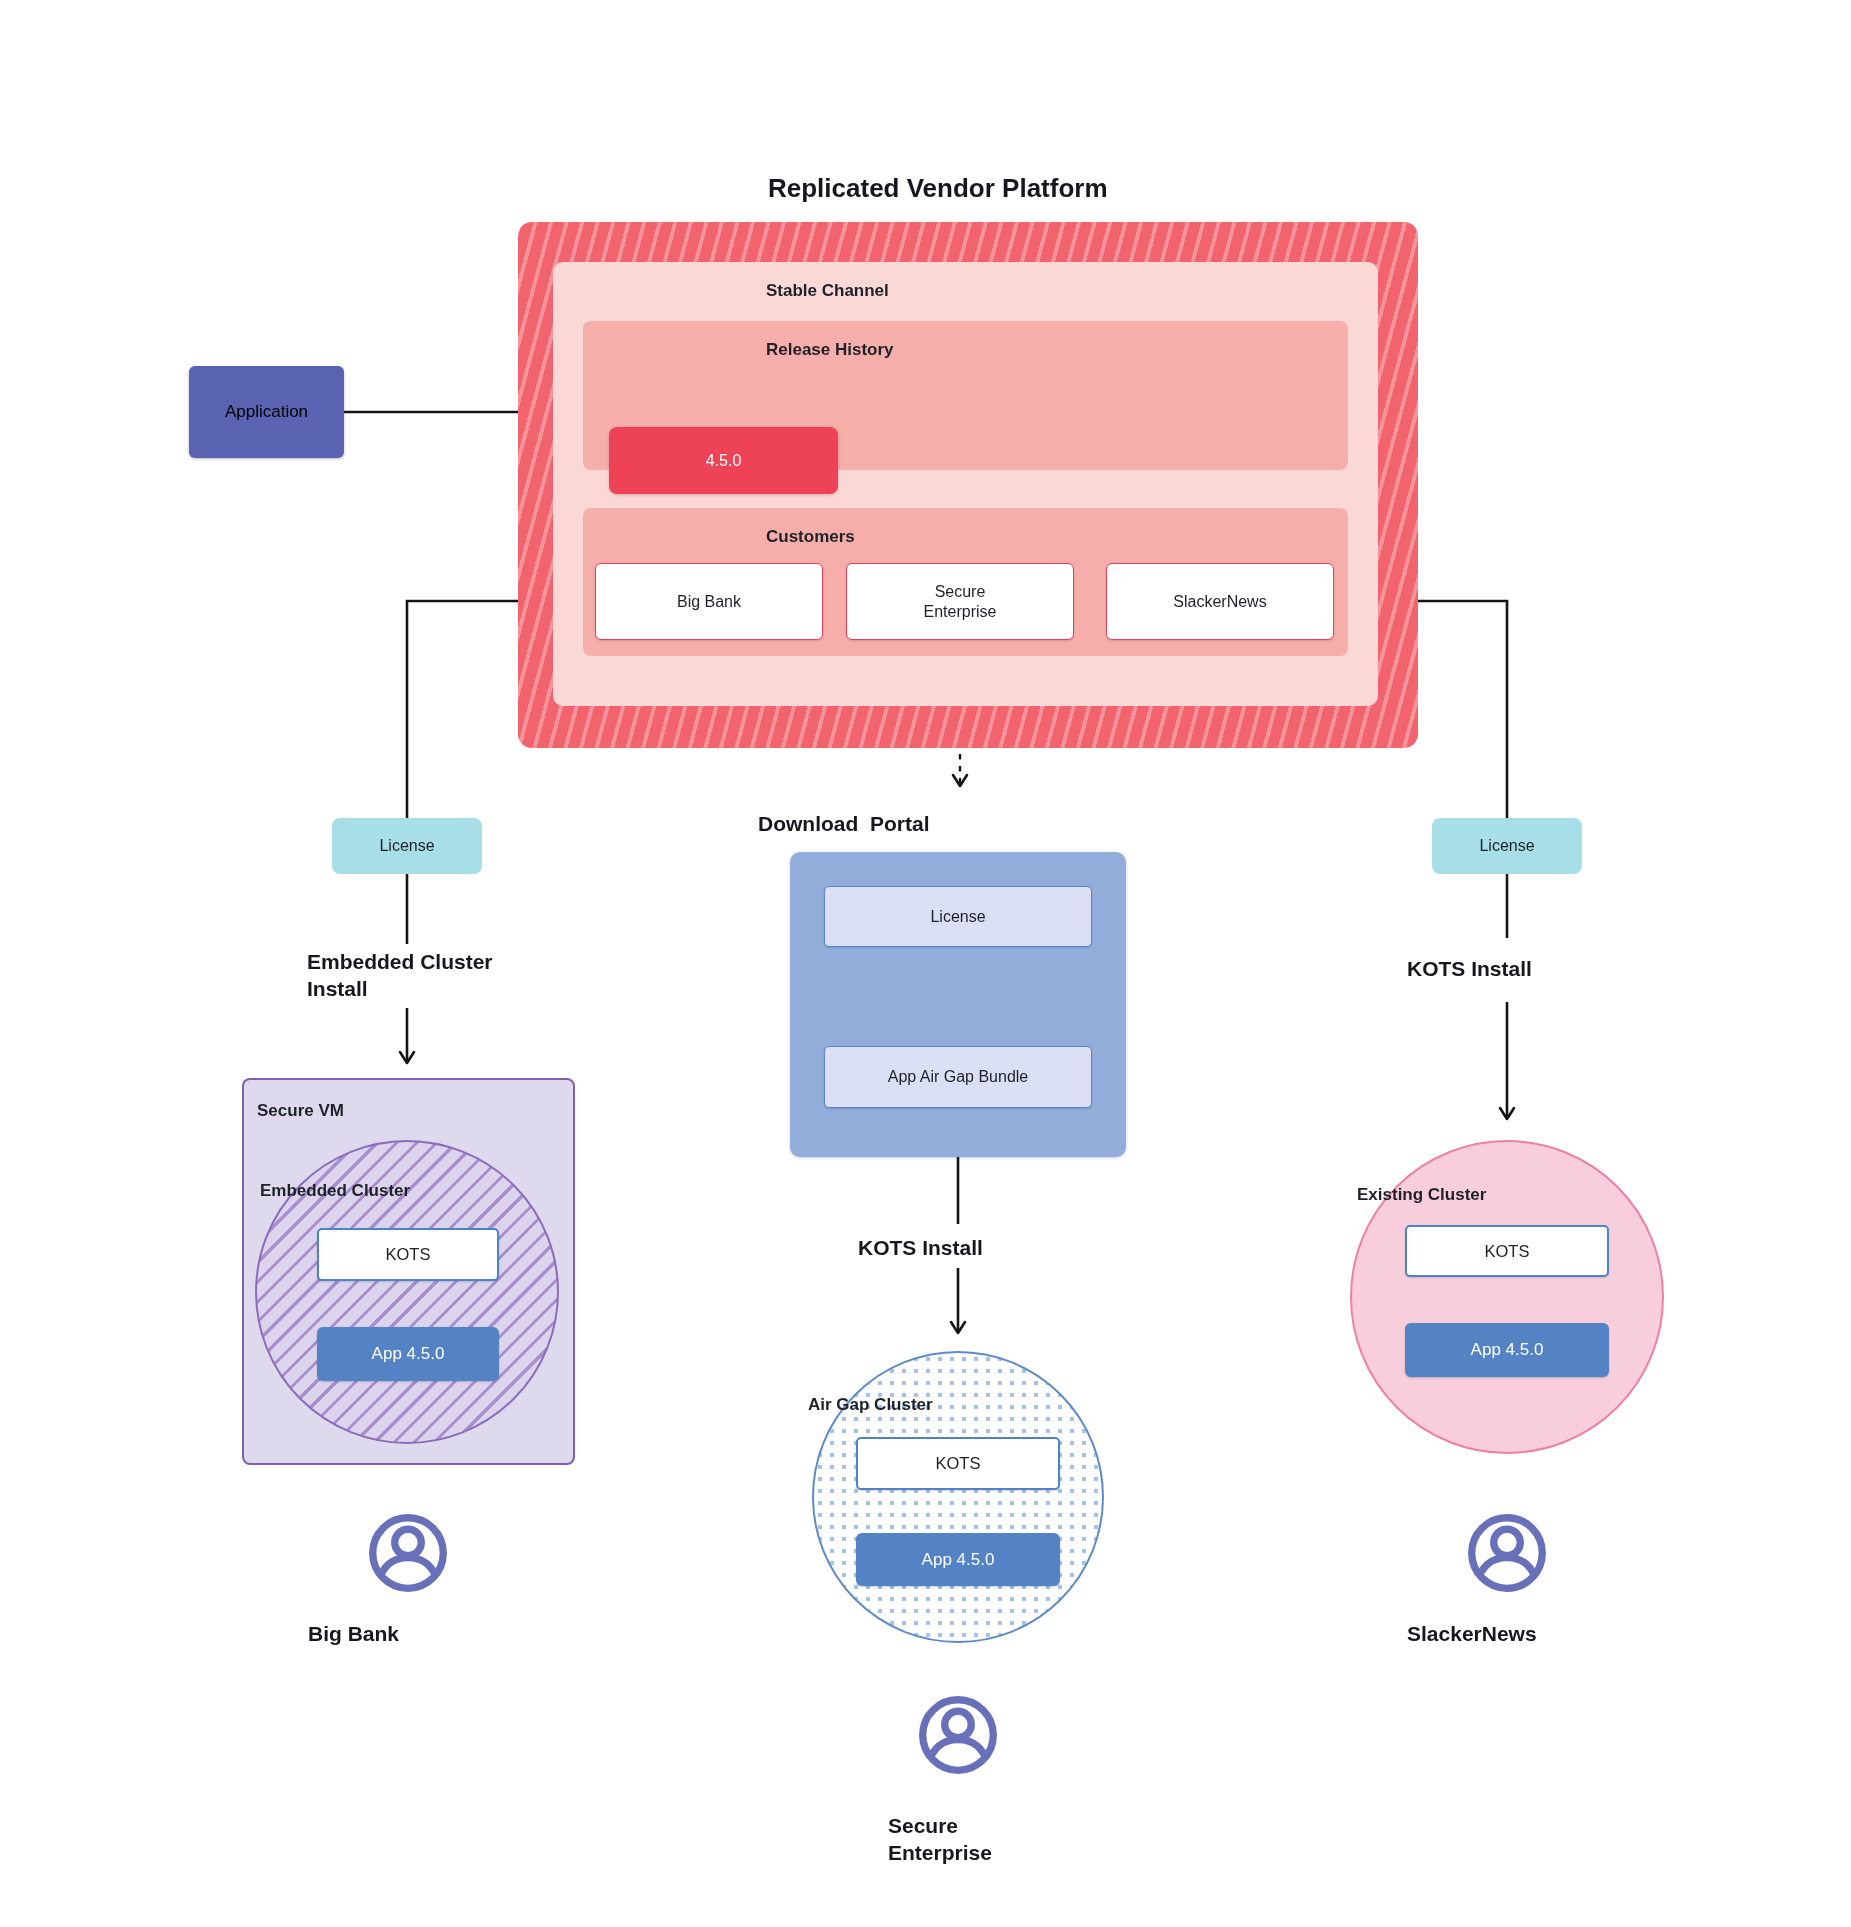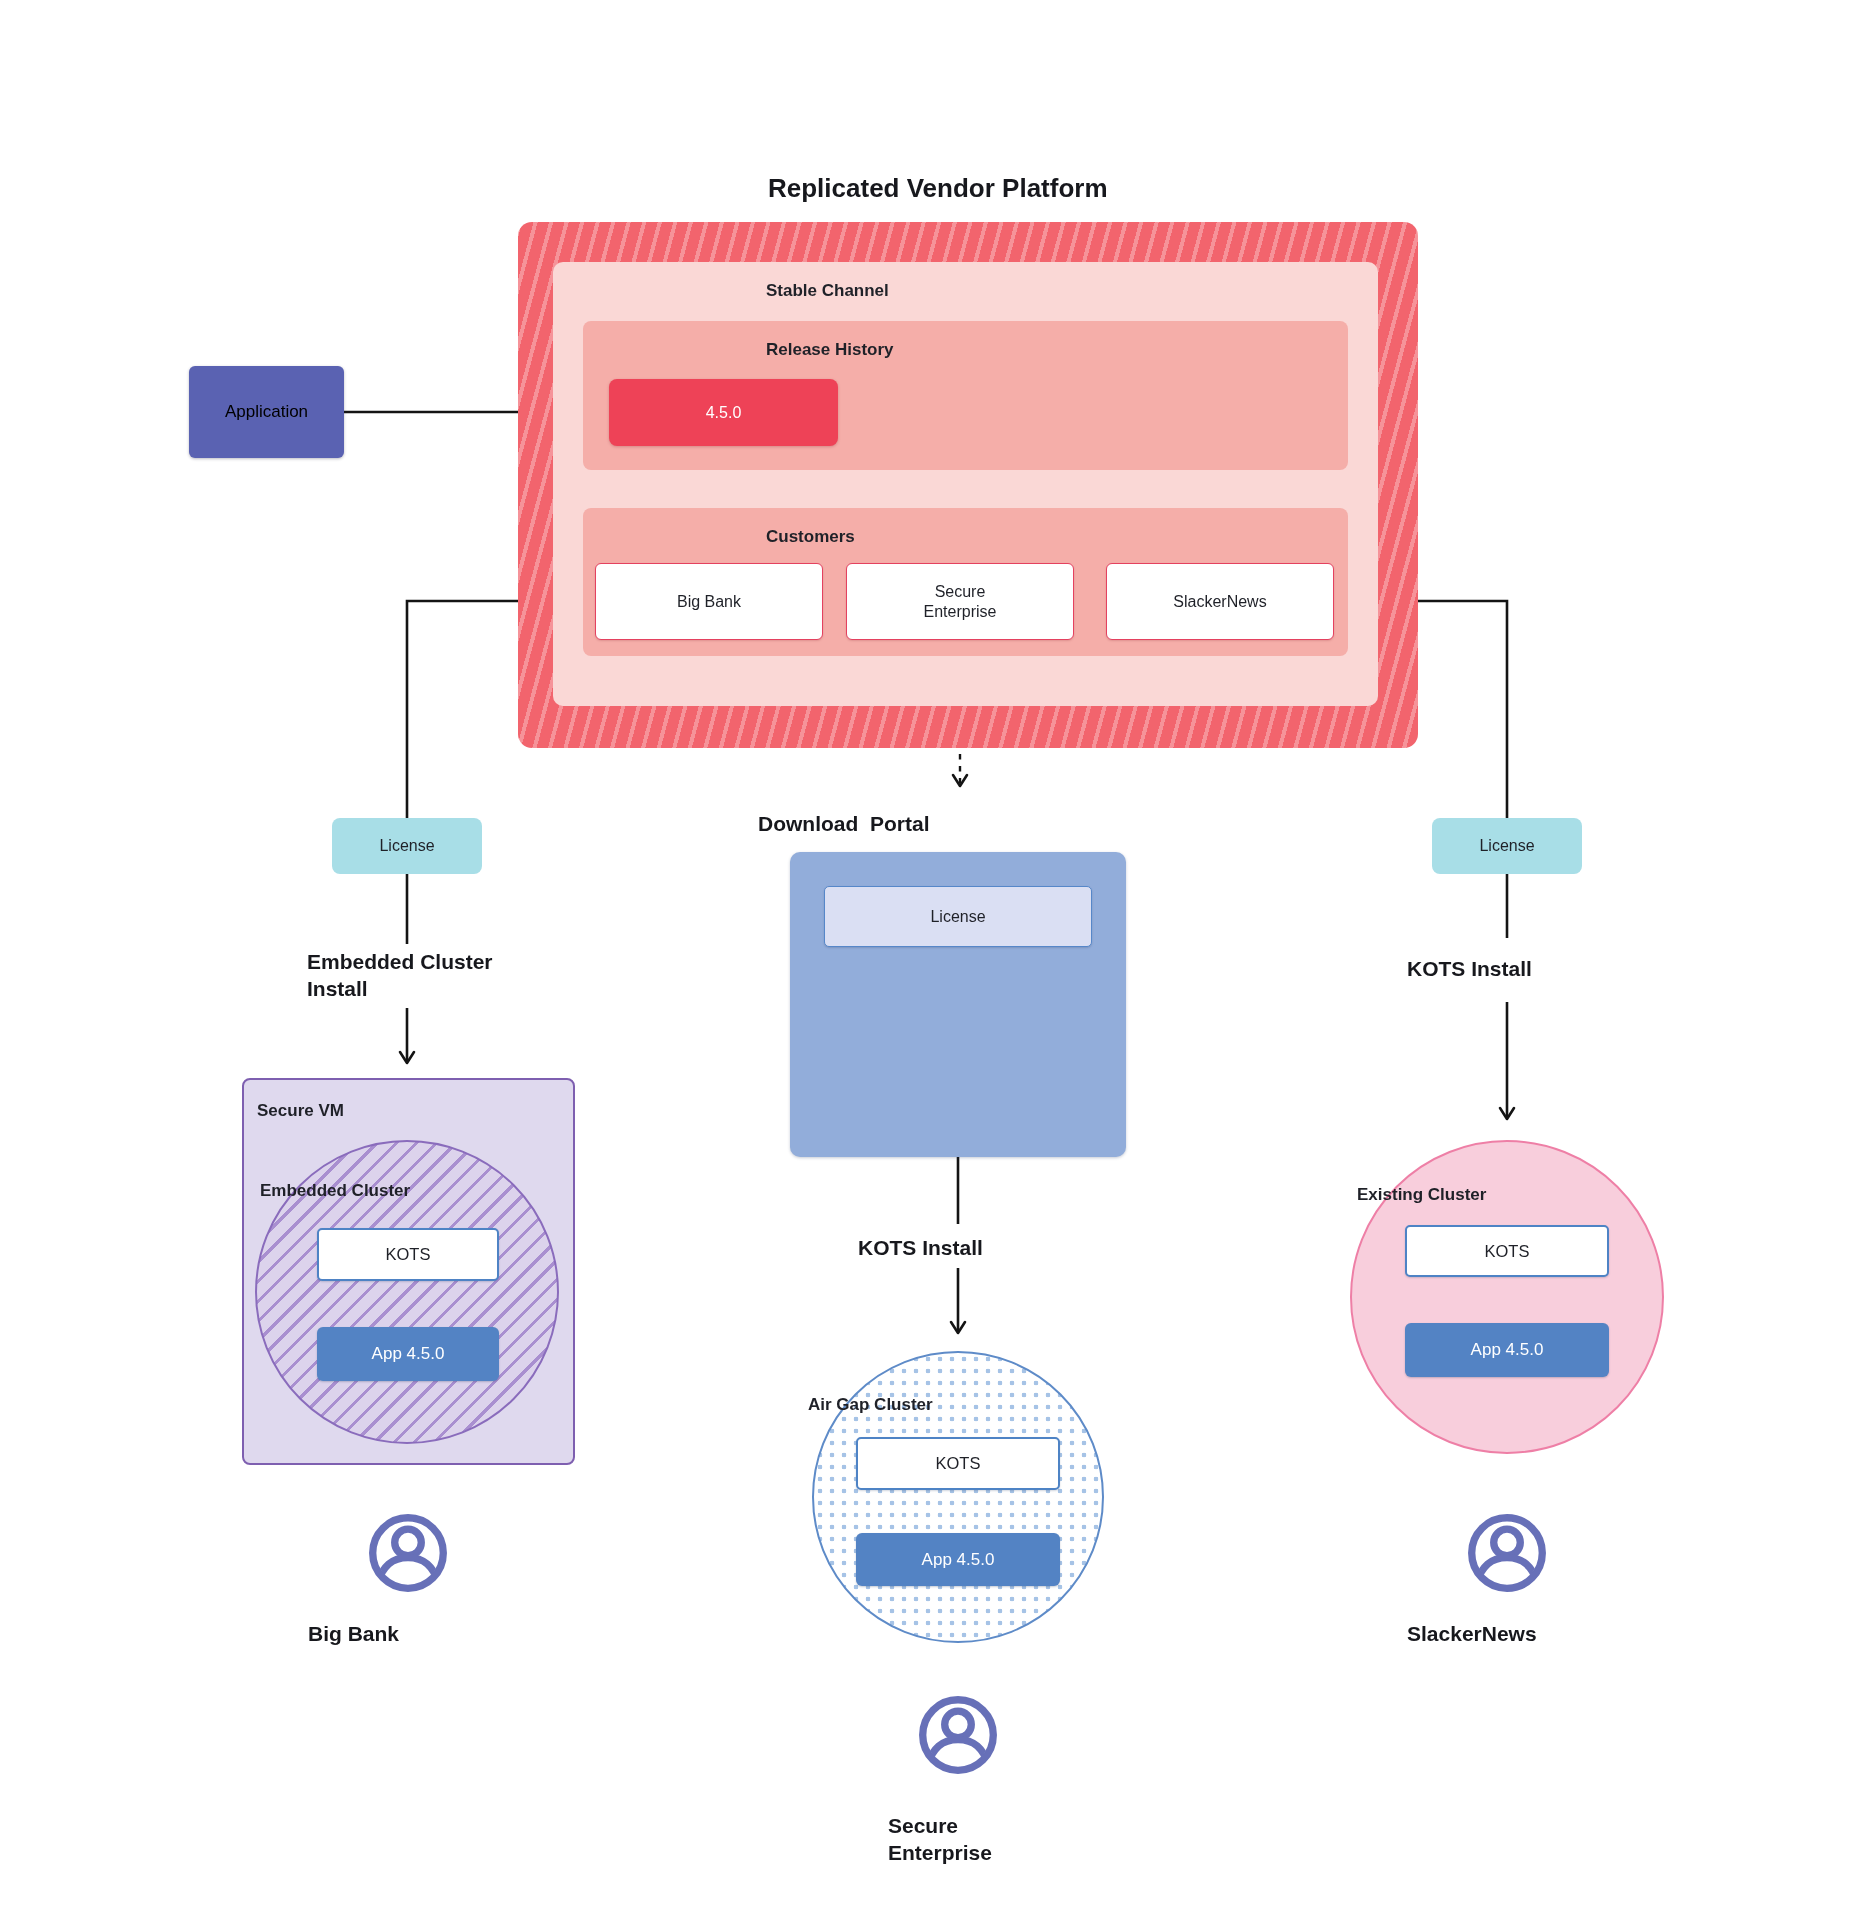--- a/index.html
+++ b/index.html
@@ -22,21 +22,21 @@
   .portal-item{background:#DADFF3;border:1.5px solid #5687C9;border-radius:5px;font-size:16px;box-shadow:0 1px 2px rgba(30,50,90,0.2);}
   .vm{background:#DFD9EE;border:2px solid #7E5FB0;border-radius:8px;}
   .circle-embedded{border-radius:50%;border:2.5px solid #8A6CBC;background:repeating-linear-gradient(135deg, #A98FD0 0 3px, rgba(0,0,0,0) 3px 14px), #DCD3EC;}
   .circle-airgap{border-radius:50%;border:2px solid #5E8BC8;background-color:#ffffff;background-image:radial-gradient(#A6C3E6 2.1px, rgba(0,0,0,0) 2.6px);background-size:12px 12px;}
   .circle-existing{border-radius:50%;border:2px solid #EE7FA6;background:#F8CEDC;}
   .kots{background:#ffffff;border:2px solid #4E83C5;border-radius:5px;font-size:16.5px;box-shadow:0 1px 2px rgba(30,50,90,0.2);}
   .appbox{background:#5383C4;border-radius:6px;color:#ffffff;font-size:17px;box-shadow:0 1px 2px rgba(30,50,90,0.25);}
   .sec-lbl{font-size:17px;font-weight:600;}
   .heading{font-size:21px;font-weight:600;color:#17181d;}
   .title{font-size:26px;font-weight:600;color:#17181d;}
-  .boxtext{font-size:16px;}
+  .boxtext{font-size:16px;margin-top:48px;}
   .narrow{display:inline-block;max-width:110px;}
   svg.overlay{position:absolute;left:0;top:0;pointer-events:none;}
   .ln{stroke:#141414;stroke-width:2.6;fill:none;}
   .dash{stroke-dasharray:5.5 6.5;stroke-width:2.4;}
 </style>
 </head>
 <body>
 
 <div id="canvas">
 
@@ -81,20 +81,21 @@
   </div>
   <div class="box cust" style="left:1106px;top:563px;width:228px;height:77px;">
     <span>SlackerNews</span>
   </div>
 
   <div class="box application" style="left:189px;top:366px;width:155px;height:92px;">Application</div>
 
   <div class="lbl heading pre" style="left:758px;top:810px;width:400px;">Download  Portal</div>
   <div class="abs portal" style="left:790px;top:852px;width:336px;height:305px;"></div>
   <div class="box portal-item" style="left:824px;top:886px;width:268px;height:61px;">License</div>
+  <div class="box portal-item" style="left:824px;top:1046px;width:268px;height:62px;">App Air Gap Bundle</div>
   <div class="lbl heading" style="left:858px;top:1234px;width:200px;">KOTS Install</div>
 
   <div class="box teal" style="left:332px;top:818px;width:150px;height:56px;">License</div>
   <div class="lbl heading" style="left:307px;top:948px;width:200px;">Embedded Cluster Install</div>
 
   <div class="abs vm" style="left:242px;top:1078px;width:333px;height:387px;"></div>
   <div class="lbl sec-lbl" style="left:257px;top:1100px;width:300px;">Secure VM</div>
   <div class="abs circle-embedded" style="left:255px;top:1140px;width:304px;height:304px;"></div>
   <div class="lbl sec-lbl" style="left:260px;top:1180px;width:300px;">Embedded Cluster</div>
   <div class="box kots" style="left:317px;top:1228px;width:182px;height:53px;">KOTS</div>

